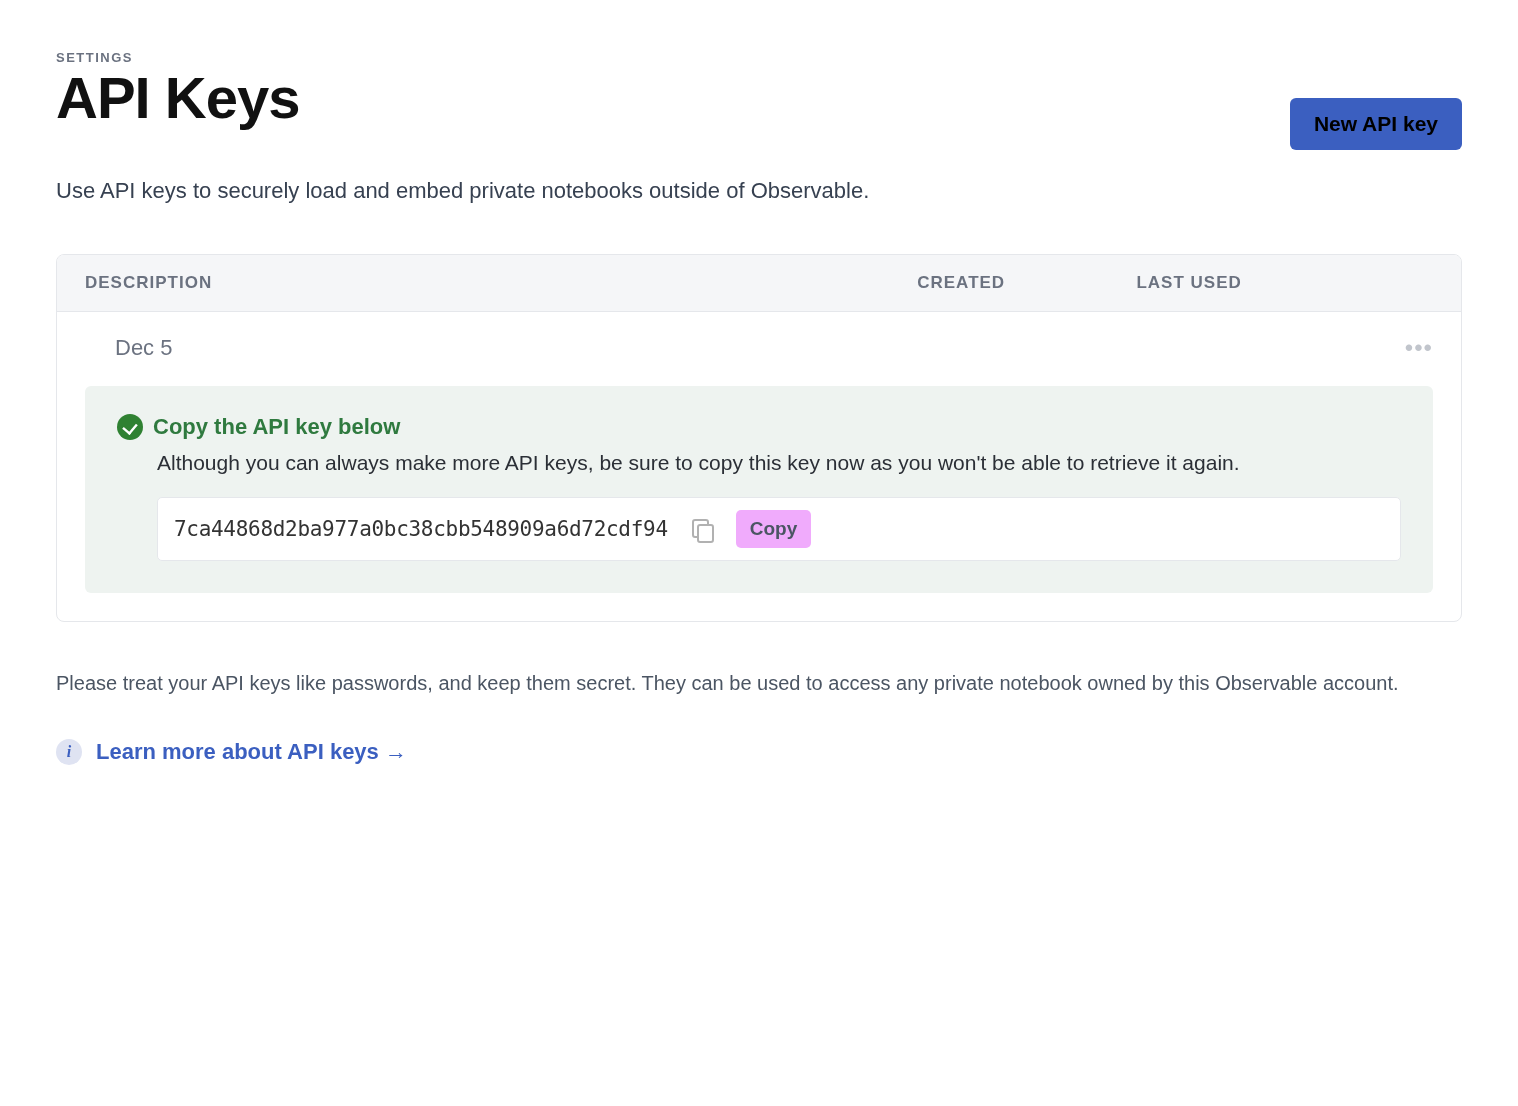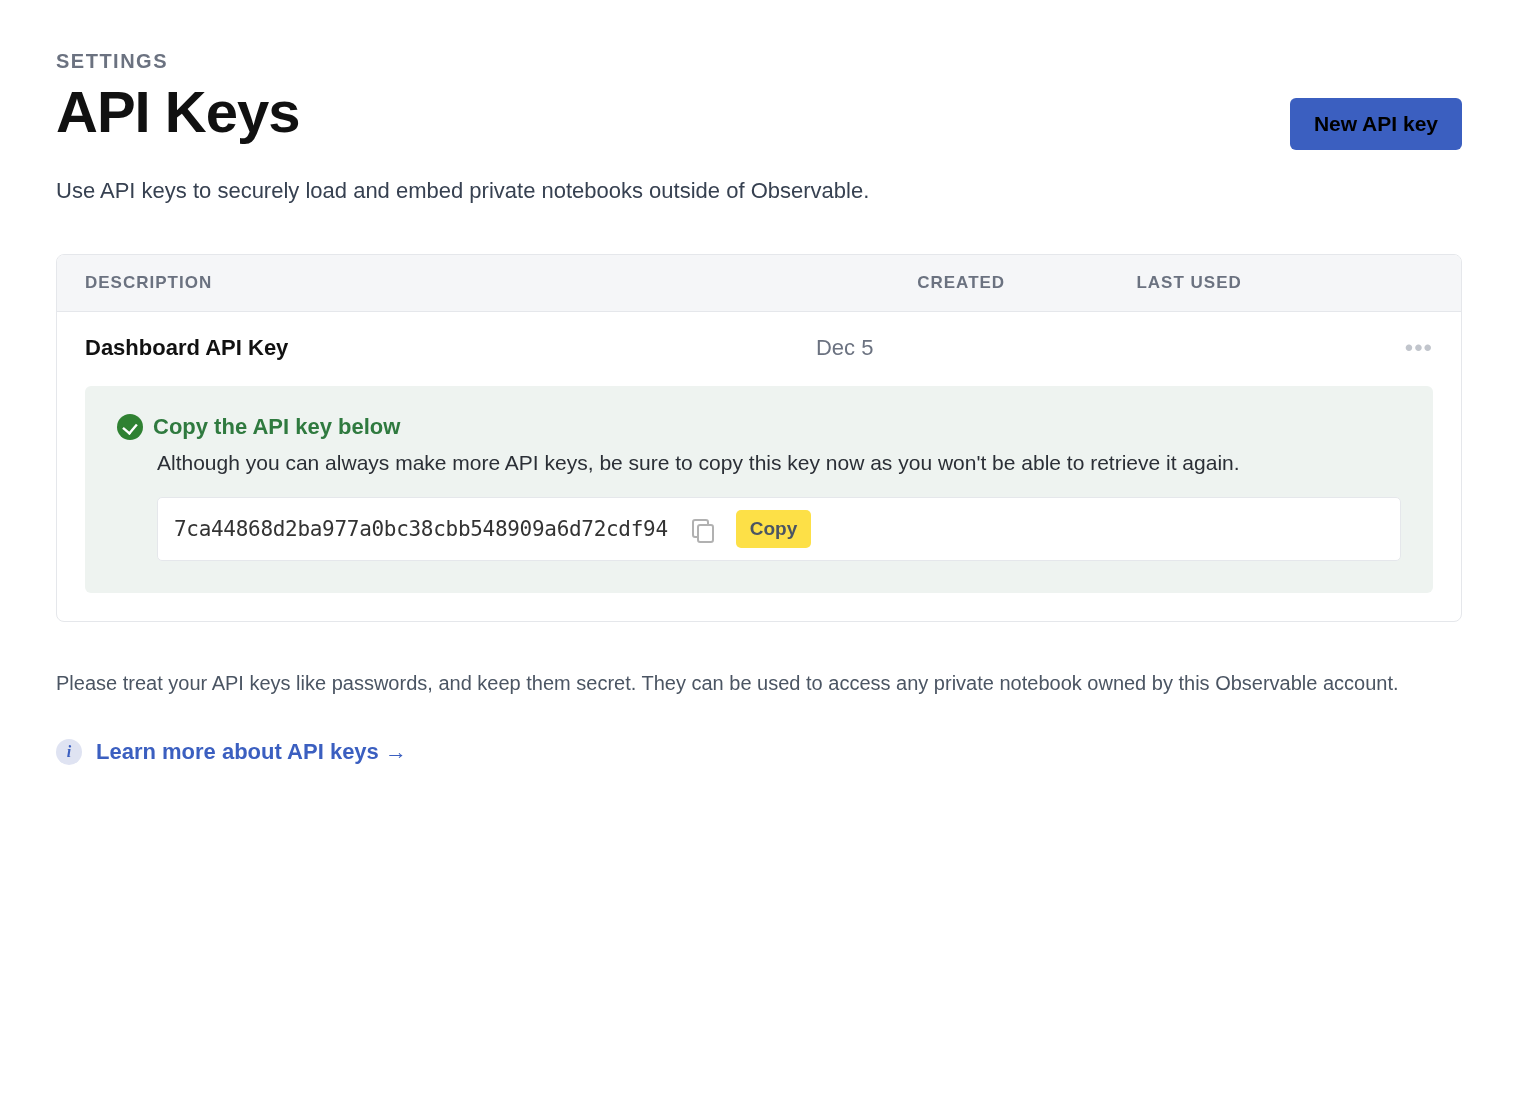--- a/index.html
+++ b/index.html
@@ -10,26 +10,25 @@
       padding: 50px 56px;
       width: 1518px;
     }
     .header-row {
       display: flex;
       justify-content: space-between;
       align-items: flex-start;
     }
     .header-left { flex: 1; }
     .breadcrumb {
-      font-size: 20px;
+      font-size: 13px;
       font-weight: 600;
       letter-spacing: 1.5px;
       color: #6b7280;
       text-transform: uppercase;
-      margin-bottom: 6px;
     }
     .page-title {
       font-size: 58px;
       font-weight: 800;
       letter-spacing: -1px;
       color: #111;
       line-height: 1.15;
     }
     .new-key-btn {
       background: #3b5fc0;
@@ -155,21 +154,21 @@
       position: absolute;
       border: 2px solid #555;
       border-radius: 3px;
       width: 13px;
       height: 15px;
       background: #fff;
     }
     .copy-icon::before { left: 0; top: 0; }
     .copy-icon::after { left: 5px; top: 5px; background:#fff; }
     .copy-btn {
-      background: #fde047;
+      background: #f0abfc;
       border: none;
       border-radius: 5px;
       padding: 8px 14px;
       font-size: 19px;
       font-weight: 600;
       color: #4b5563;
       cursor: pointer;
     }
     .footer-text {
       font-size: 20px;
@@ -222,21 +221,20 @@
 <p class="intro-text">Use API keys to securely load and embed private notebooks outside of Observable.</p>
 
 <div class="keys-table">
   <div class="table-header">
     <div class="col-desc">DESCRIPTION</div>
     <div class="col-created">CREATED</div>
     <div class="col-last">LAST USED</div>
     <div class="col-actions"></div>
   </div>
   <div class="table-row">
-    <div class="row-desc">Dashboard API Key</div>
     <div class="row-created">Dec 5</div>
     <div class="row-last"></div>
     <div class="row-actions">•••</div>
   </div>
   <div class="callout-wrap">
     <div class="callout">
       <div class="callout-head">
         <div class="check-icon"></div>
         <div class="callout-title">Copy the API key below</div>
       </div>

